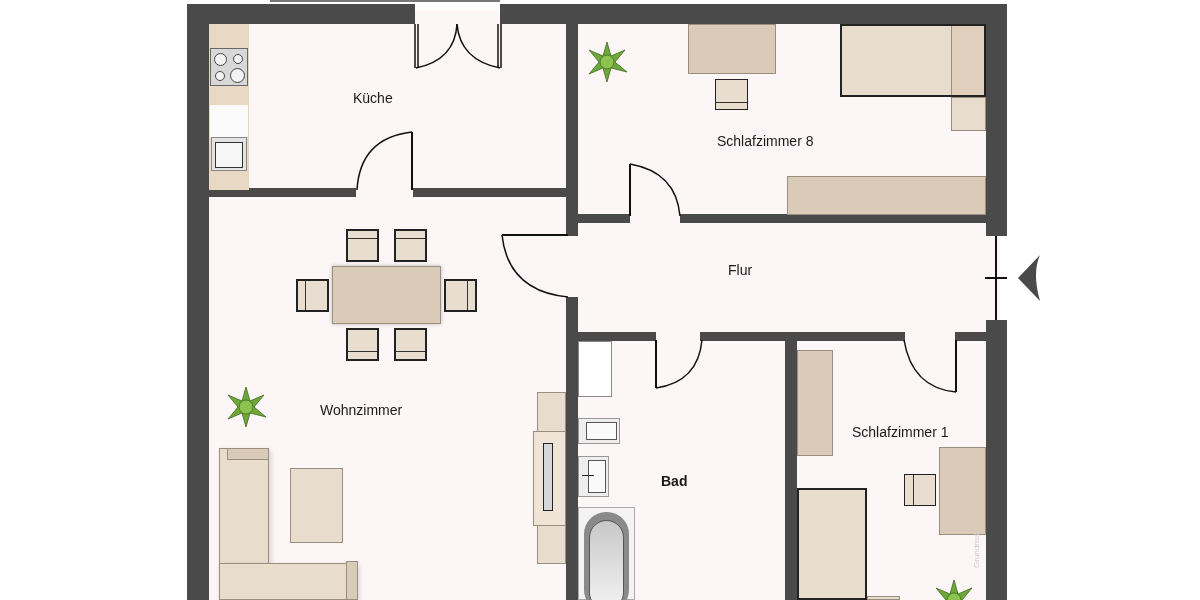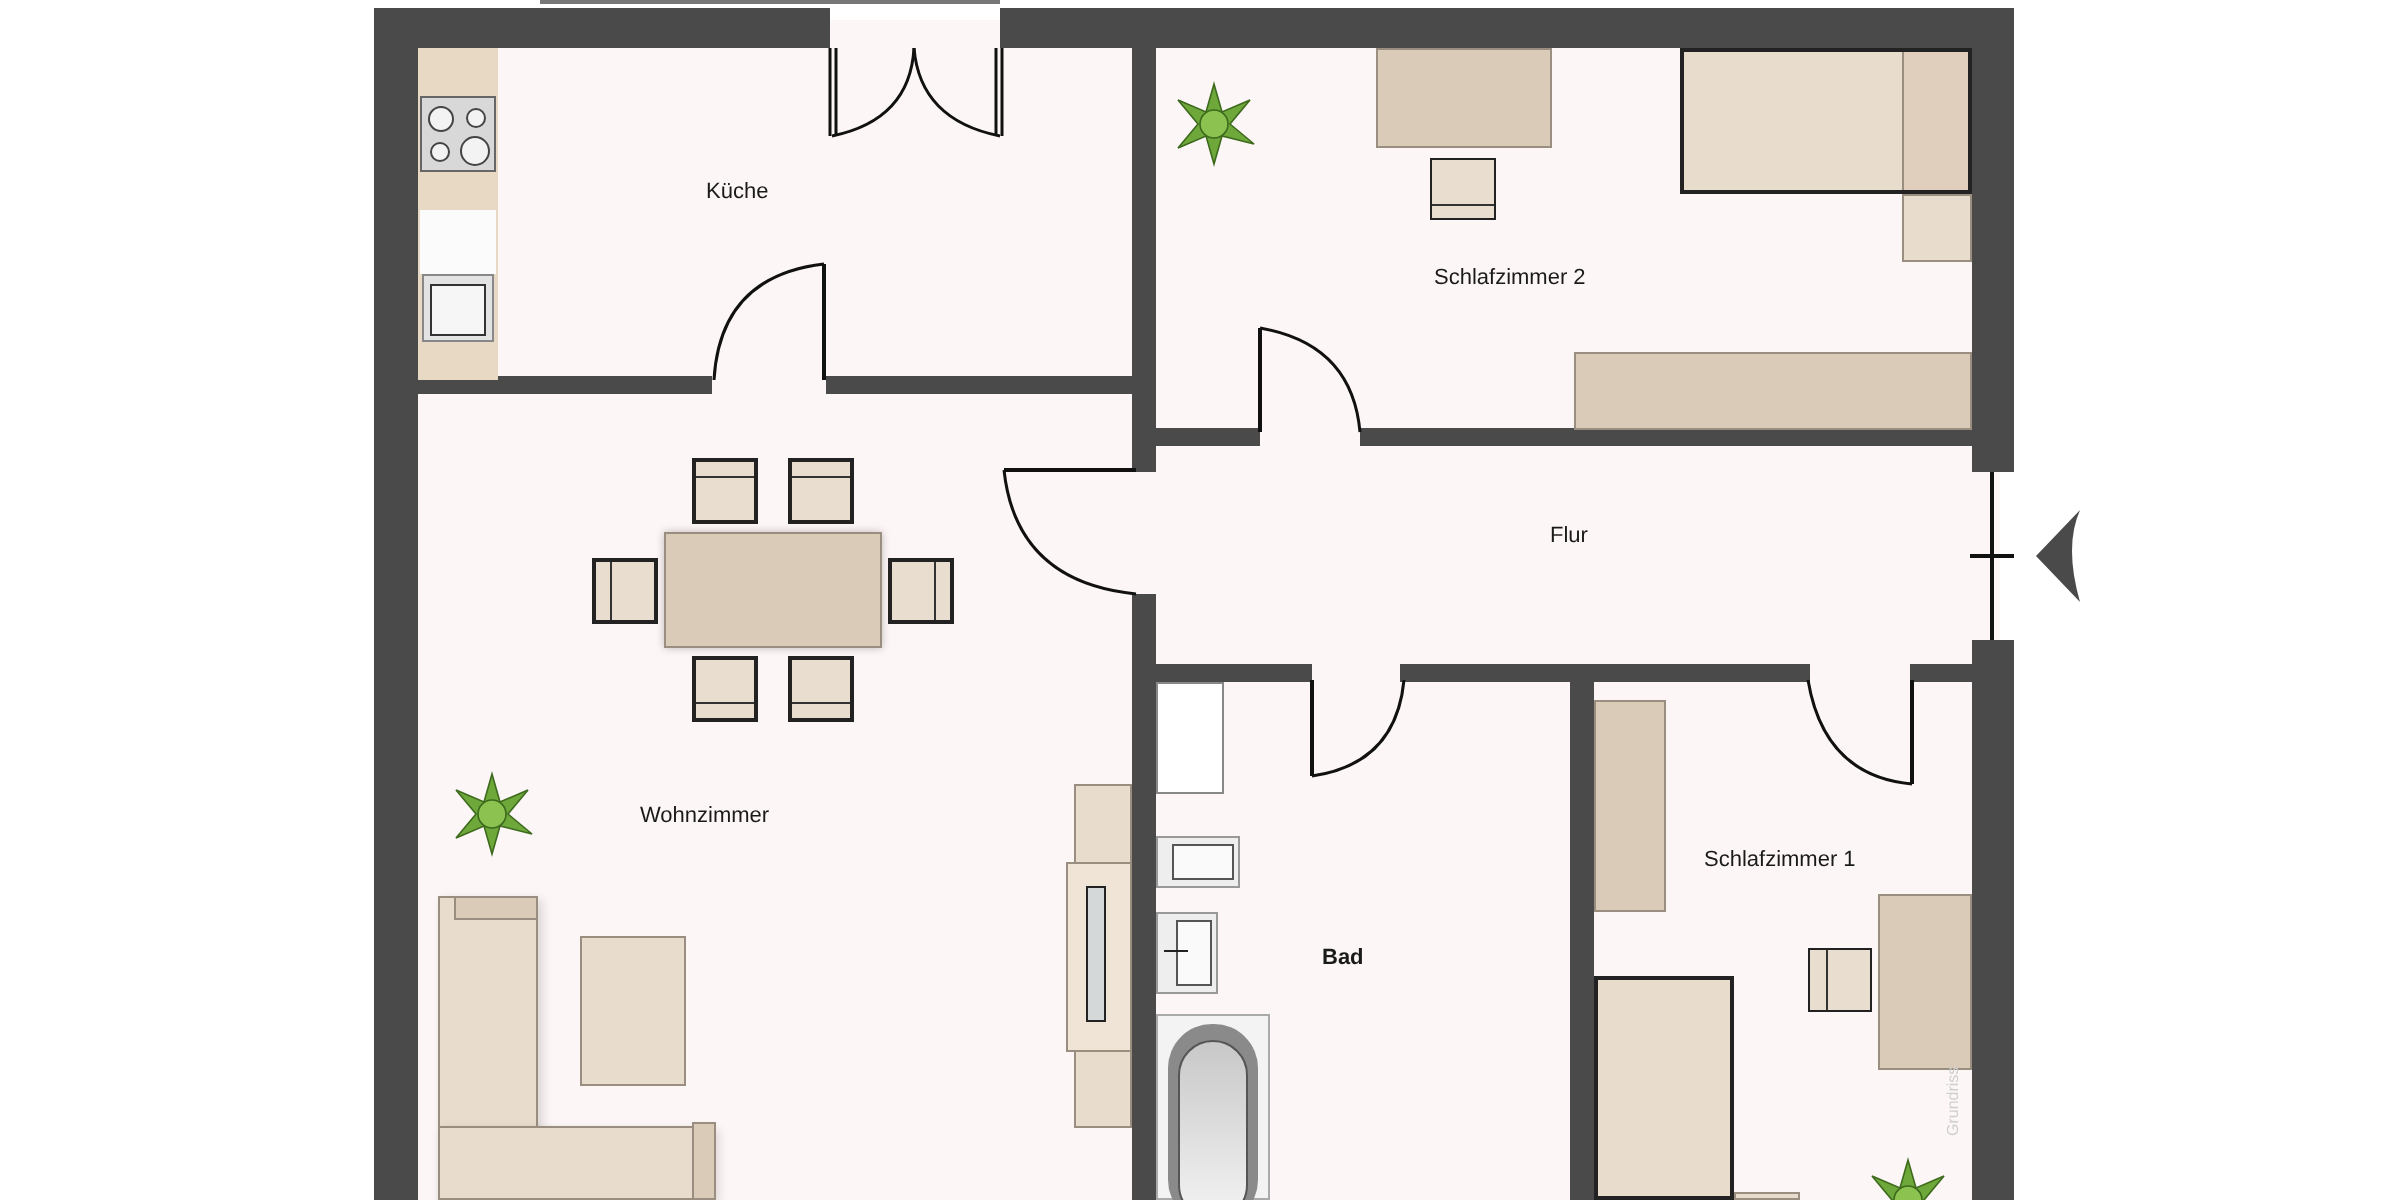--- a/index.html
+++ b/index.html
@@ -3,21 +3,21 @@
 <meta charset="utf-8">
 <style>
   html,body{margin:0;padding:0;background:#ffffff;}
   body{width:1200px;height:600px;position:relative;overflow:hidden;font-family:"Liberation Sans",sans-serif;}
   .abs{position:absolute;}
   .wall{position:absolute;background:#4a4a4a;}
   .floor{position:absolute;background:#fdf6f6;}
   .furn{position:absolute;background:#e8dccd;border:1px solid #9a8e80;box-sizing:border-box;}
   .furn.dark{background:#d9cbb8;}
   .chair{position:absolute;background:#e9ddcf;border:2px solid #222;box-sizing:border-box;}
-  .label{position:absolute;font-size:11px;color:#1a1a1a;white-space:nowrap;}
+  .label{position:absolute;font-size:14px;color:#1a1a1a;white-space:nowrap;}
   svg{position:absolute;overflow:visible;}
 </style>
 </head>
 <body>
 
 <div class="floor" style="left:195px;top:10px;width:805px;height:590px;"></div>
 
 <div class="wall" style="left:187px;top:4px;width:22px;height:596px;"></div>
 <div class="wall" style="left:187px;top:4px;width:228px;height:20px;"></div>
 <div class="wall" style="left:500px;top:4px;width:507px;height:20px;"></div>
@@ -101,23 +101,23 @@
 
 <div class="furn dark" style="left:688px;top:24px;width:88px;height:50px;"></div>
 <div class="chair" style="left:715px;top:79px;width:33px;height:31px;border-width:1.5px;">
   <div class="abs" style="left:0;bottom:6px;width:100%;height:1px;background:#333;"></div>
 </div>
 <div class="furn" style="left:840px;top:24px;width:146px;height:73px;border:2px solid #222;">
   <div class="abs" style="right:0;top:0;width:32px;height:100%;background:#dfcfbc;border-left:1px solid #9a8e80;"></div>
 </div>
 <div class="furn" style="left:951px;top:97px;width:35px;height:34px;"></div>
 <div class="furn dark" style="left:787px;top:176px;width:199px;height:39px;"></div>
-<div class="label" style="left:717px;top:133px;">Schlafzimmer 2</div>
+<div class="label" style="left:717px;top:133px;">Schlafzimmer 8</div>
 
-<div class="label" style="left:775px;top:262px;">Flur</div>
+<div class="label" style="left:728px;top:262px;">Flur</div>
 
 <div class="furn dark" style="left:332px;top:266px;width:109px;height:58px;box-shadow:0 0 4px rgba(0,0,0,0.25);"></div>
 <div class="chair" style="left:346px;top:229px;width:33px;height:33px;">
     <div class="abs" style="left:0;top:7px;width:100%;height:1px;background:#333;"></div>
   </div>
 <div class="chair" style="left:394px;top:229px;width:33px;height:33px;">
     <div class="abs" style="left:0;top:7px;width:100%;height:1px;background:#333;"></div>
   </div>
 <div class="chair" style="left:346px;top:328px;width:33px;height:33px;">
     <div class="abs" style="left:0;bottom:7px;width:100%;height:1px;background:#333;"></div>

